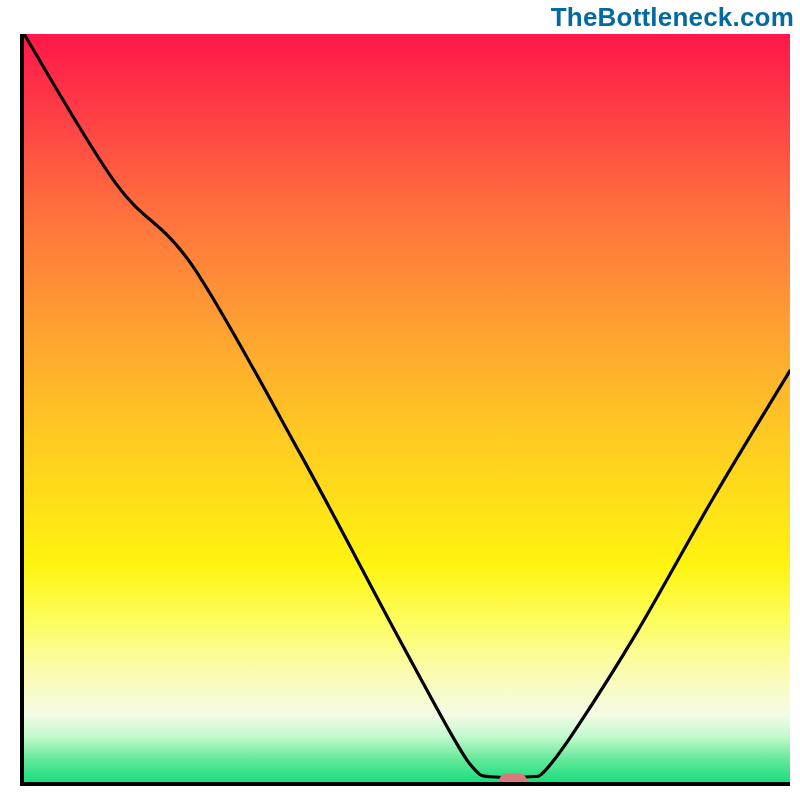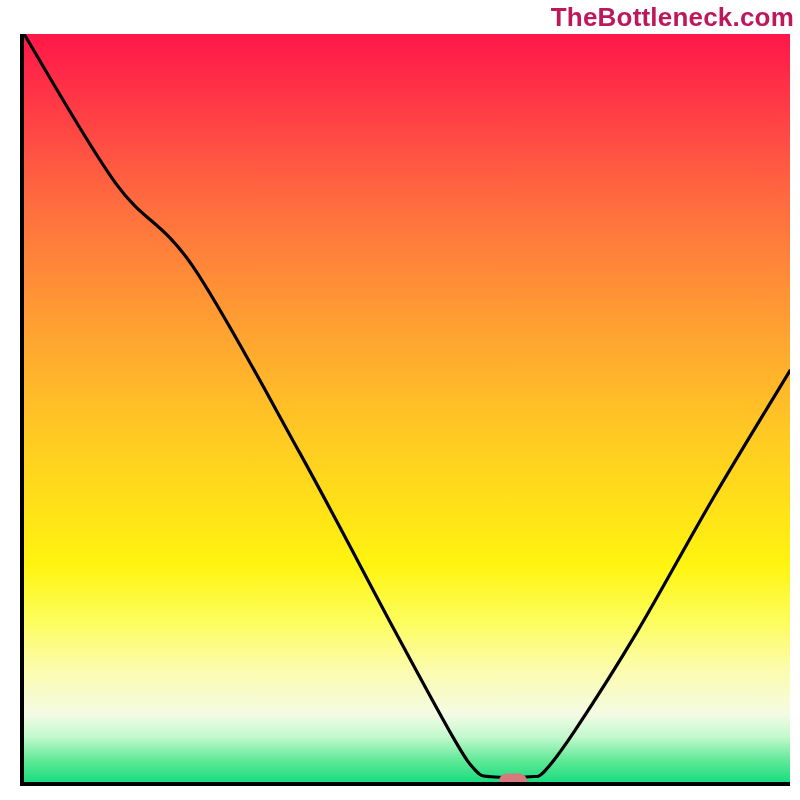--- a/index.html
+++ b/index.html
@@ -9,21 +9,21 @@
     width: 800px;
     height: 800px;
   }
   .watermark {
     position: absolute;
     top: 2px;
     right: 6px;
     font-family: Arial, Helvetica, sans-serif;
     font-size: 26px;
     font-weight: 600;
-    color: #be185d;
+    color: #0369a1;
     letter-spacing: 0.2px;
   }
   .plot-area {
     position: absolute;
     left: 20px;
     top: 34px;
     width: 770px;
     height: 752px;
     border-left: 4px solid #000;
     border-bottom: 4px solid #000;

